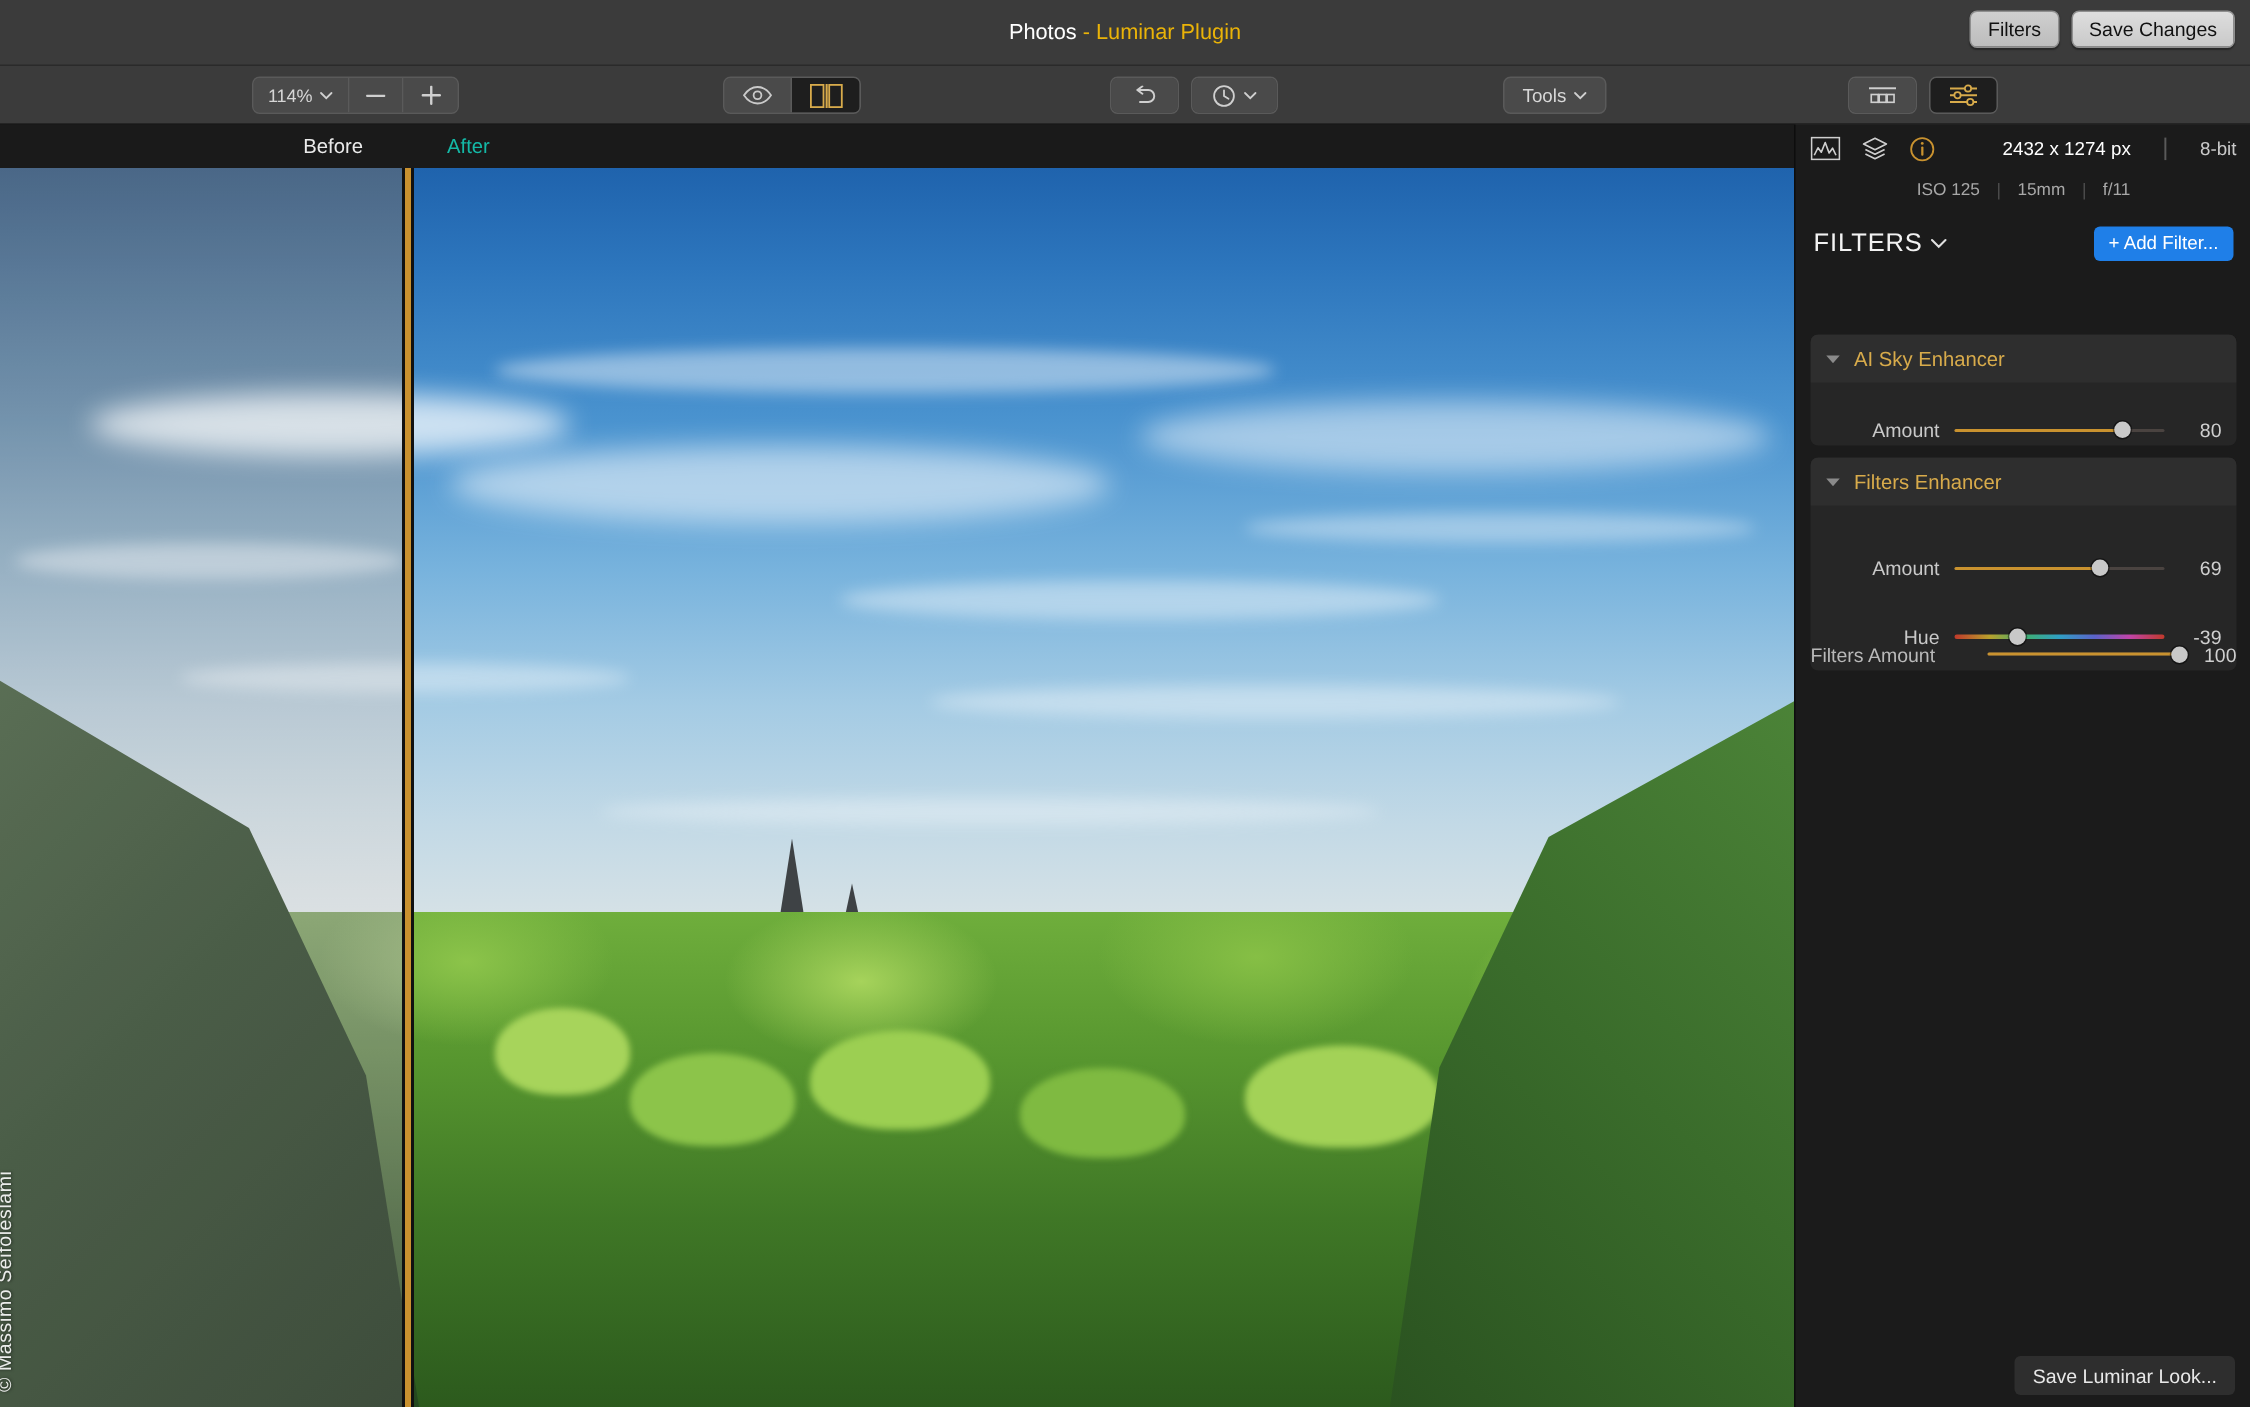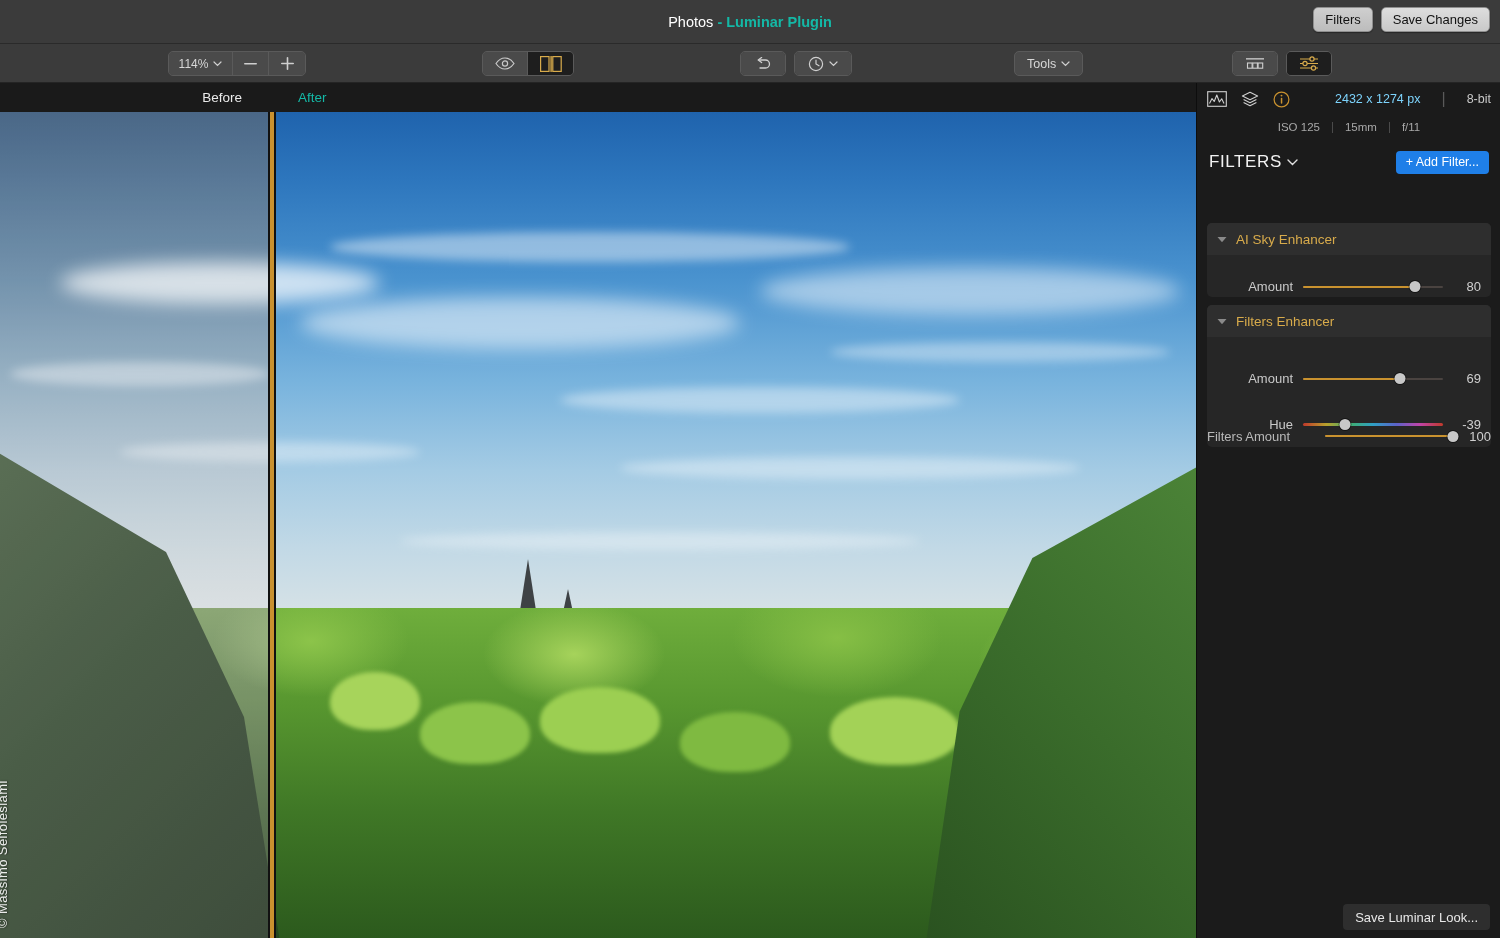--- a/index.html
+++ b/index.html
@@ -15,21 +15,21 @@
   .titlebar {
     position: absolute; top: 0; left: 0; width: 1500px; height: 44px;
     background: #3b3b3b;
     border-bottom: 1px solid #2a2a2a;
   }
   .titlebar-title {
     position: absolute; left: 0; top: 0; width: 1500px; height: 44px;
     line-height: 44px; text-align: center;
     font-size: 14.5px; color: #ffffff; font-weight: 400;
   }
-  .title-accent { color: #14b8a6; font-weight: bold; }
+  .title-accent { color: #eab308; }
   .titlebar-actions {
     position: absolute; right: 10px; top: 7px;
     display: flex; gap: 8px; align-items: center;
   }
   .mac-btn {
     height: 25px; padding: 0 11px; border-radius: 5px;
     background: linear-gradient(#cfcfcf, #bcbcbc);
     border: 1px solid #8f8f8f;
     color: #111; font-size: 13px; line-height: 23px;
     box-shadow: 0 1px 1px rgba(0,0,0,.35);
@@ -201,21 +201,21 @@
 
   
   .panel {
     position: absolute; top: 83px; right: 0; width: 304px; height: 855px;
     background: #1b1b1b; border-left: 1px solid #0d0d0d;
   }
   .panel-topbar {
     position: absolute; top: 0; left: 0; width: 304px; height: 32px;
     display: flex; align-items: center; padding: 0 10px; gap: 14px;
   }
-  .meta-dim { margin-left: auto; color: #7dd3fc; font-size: 12.5px; }
+  .meta-dim { margin-left: auto; color: #ffffff; font-size: 12.5px; }
   .meta-sep { color: #5a5a5a; margin: 0 7px; }
   .meta-bit { color: #c9c9c9; font-size: 12.5px; }
   .exif-row {
     position: absolute; top: 32px; left: 0; width: 304px; height: 24px;
     display: flex; align-items: center; justify-content: center; gap: 0;
     font-size: 11.5px; color: #a8a8a8;
   }
   .exif-item { padding: 0 12px; }
   .exif-div { width: 1px; height: 11px; background: #4a4a4a; }
 
@@ -367,21 +367,21 @@
           </span>
           <span class="chev">
             <svg width="9" height="6" viewBox="0 0 9 6">
                 <path d="M1 1l3.5 3.5L8 1" stroke="#cfcfcf" stroke-width="1.2" fill="none" stroke-linecap="round"></path>
               </svg>
           </span>
         </div>
       </div>
     </div>
 
-    <div class="tb-group" style="left:1002px;top:0;margin-left:12px;">
+    <div class="tb-group" style="left:1002px;top:0;">
       <div class="solo-btn">
         <span>Tools</span>
         <span class="chev">
           <svg width="9" height="6" viewBox="0 0 9 6">
               <path d="M1 1l3.5 3.5L8 1" stroke="#cfcfcf" stroke-width="1.2" fill="none" stroke-linecap="round"></path>
             </svg>
         </span>
       </div>
     </div>
 

